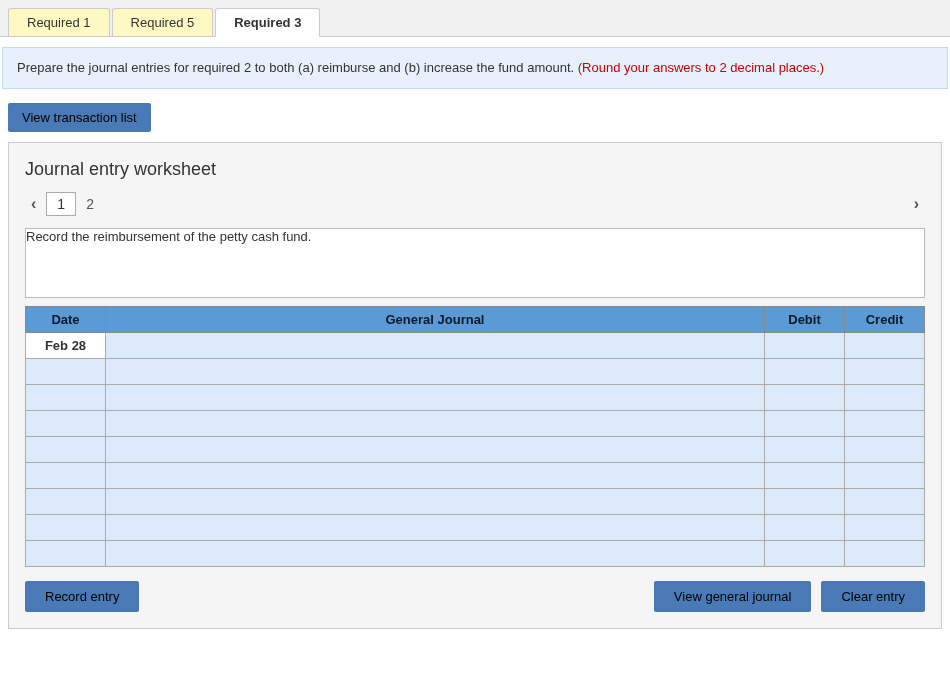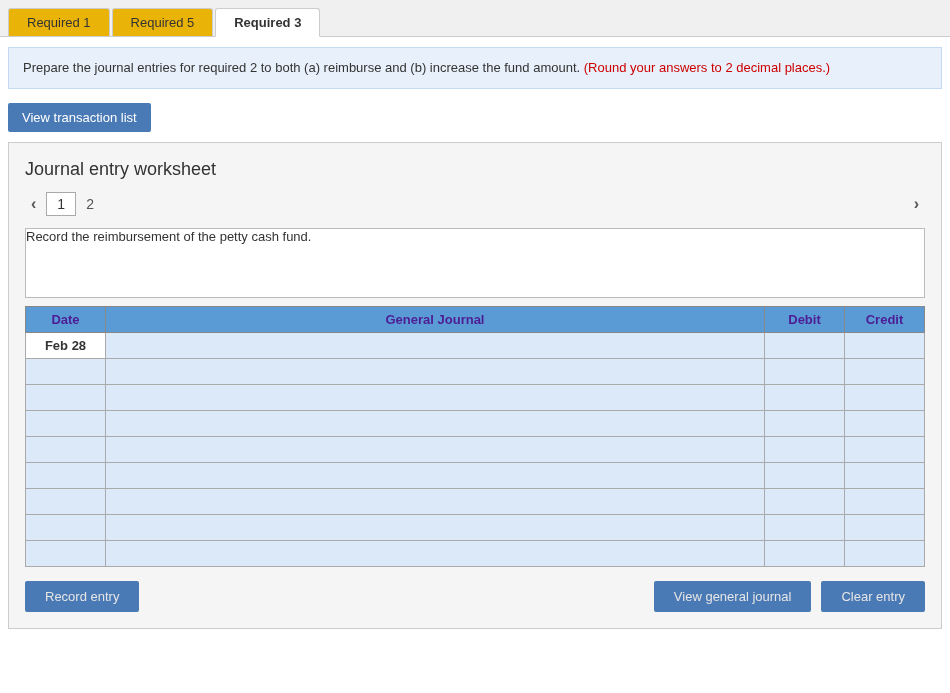--- a/index.html
+++ b/index.html
@@ -17,51 +17,51 @@
       display: flex;
       border-bottom: 1px solid #ccc;
       padding: 8px 8px 0 8px;
       background: #f0f0f0;
     }
     .tab {
       padding: 6px 18px;
       border: 1px solid #ccc;
       border-bottom: none;
       cursor: pointer;
-      background: #eab308;
+      background: #fef9c3;
       margin-right: 2px;
       border-radius: 3px 3px 0 0;
       font-size: 13px;
     }
     .tab.active {
       background: #fff;
       font-weight: bold;
       border-bottom: 1px solid #fff;
       margin-bottom: -1px;
       z-index: 1;
     }
 
     
     .instruction-box {
       background: #e8f0fb;
       border: 1px solid #c5d9f5;
       padding: 10px 14px;
-      margin: 10px 8px;
+      margin: 10px 2px;
       font-size: 13px;
       line-height: 1.5;
     }
     .instruction-box .red {
       color: #cc0000;
     }
 
     
     .view-transaction-btn {
       display: inline-block;
       background: #4a7ab5;
-      color: #ffffff;
+      color: #000000;
       padding: 7px 14px;
       border: none;
       cursor: pointer;
       font-size: 13px;
       margin: 4px 8px 10px 8px;
       border-radius: 2px;
     }
 
     
     .worksheet-container {
@@ -131,21 +131,21 @@
 
     
     .journal-table {
       width: 100%;
       border-collapse: collapse;
       background: #fff;
       margin-bottom: 14px;
     }
     .journal-table th {
       background: #5b9bd5;
-      color: #4c1d95;
+      color: #0f172a;
       border: 1px solid #888;
       padding: 5px 8px;
       font-size: 13px;
       text-align: center;
     }
     .journal-table th.date-col { width: 80px; }
     .journal-table th.journal-col { }
     .journal-table th.debit-col { width: 80px; }
     .journal-table th.credit-col { width: 80px; padding-left: 8px; }
 
@@ -178,21 +178,21 @@
 
     
     .buttons-row {
       display: flex;
       align-items: center;
       gap: 10px;
       margin-top: 4px;
     }
     .btn-action {
       background: #4a7ab5;
-      color: #e5e5e5;
+      color: #000000;
       border: none;
       padding: 8px 20px;
       cursor: pointer;
       font-size: 13px;
       border-radius: 2px;
     }
     .btn-view-journal {
       margin-left: auto;
     }
   </style>

